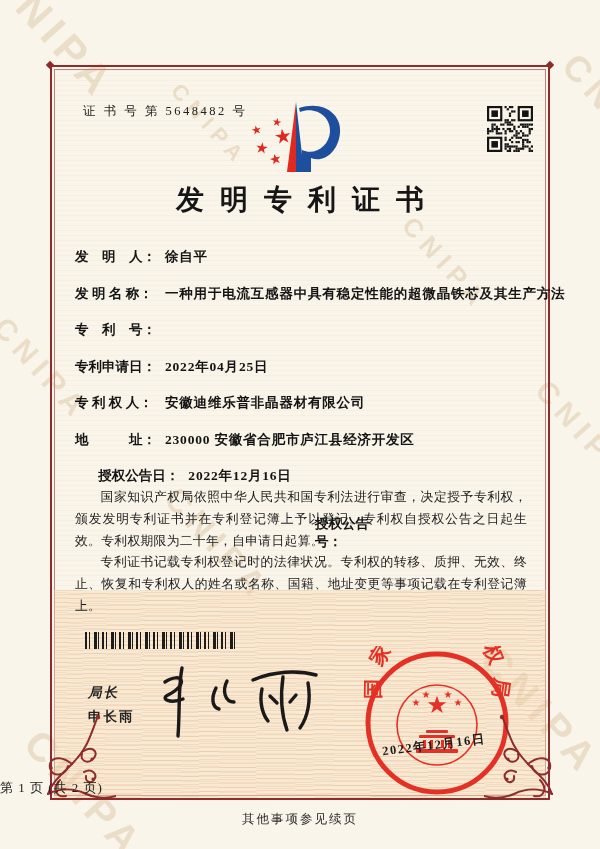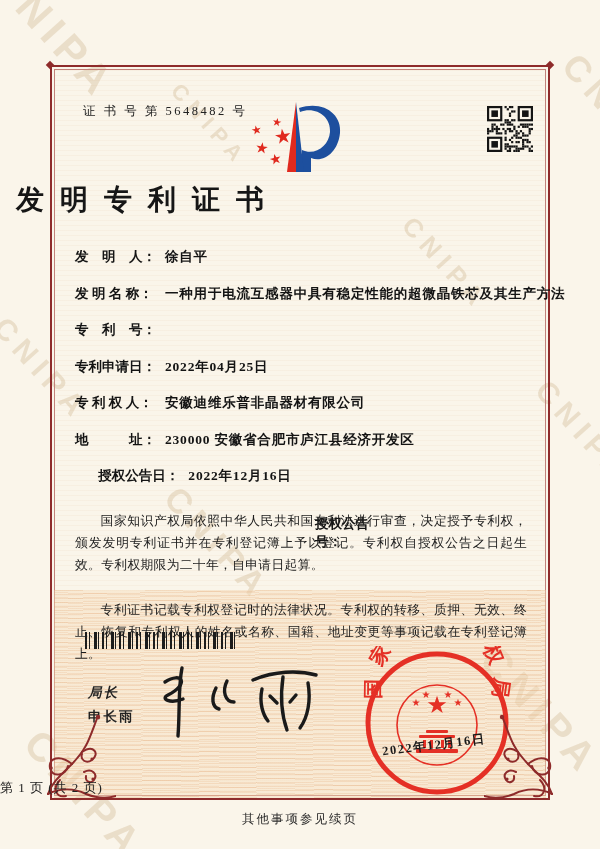--- a/index.html
+++ b/index.html
@@ -28,34 +28,34 @@
   
   .cert-no { position:absolute; left:75px; top:103px; font-size:12.5px; letter-spacing:2.5px; color:#222;margin-left:8px; }
   .qr { position:absolute; left:487px; top:106px; width:46px; height:46px; }
 
   
   .logo { position:absolute; left:243px; top:100px; width:112px; height:78px; }
   .logo svg { position:absolute; inset:0; }
   .logo .star { position:absolute; color:#e02a1f; line-height:1;
                 font-family:"DejaVu Sans",sans-serif; }
 
-  .title { position:absolute; left:0; right:0; top:181px; text-indent:16px;
+  .title { position:absolute; left:0; right:0; top:181px; text-align:center; text-indent:16px;
            font-size:28px; font-weight:bold; letter-spacing:16px; color:#161616; }
 
   
   .fields { position:absolute; left:75px; top:248px; width:460px; }
   .field-row { display:flex; height:22px; margin-bottom:14.5px; font-size:13.5px; font-weight:bold; color:#141414; }
   .flabel { flex:0 0 90px; }
   .fvalue { letter-spacing:0.8px; white-space:nowrap; }
   .pair1 { flex:0 0 240px; display:flex;justify-content:center; }
 
   
   .bodytext { position:absolute; left:75px; top:487px; width:452px; font-size:12.8px;
               line-height:21.8px; color:#1c1c1c; text-align:justify; }
-  .bodytext p { text-indent:2em; letter-spacing:0.3px;margin-top:24px; }
+  .bodytext p { text-indent:2em; letter-spacing:0.3px; }
 
   
   .barcode { position:absolute; left:85px; top:632px; width:153px; height:17px;
        background:repeating-linear-gradient(90deg,
          #1c1c1c 0 2px, transparent 2px 4px, #1c1c1c 4px 5px, transparent 5px 9px,
          #1c1c1c 9px 12px, transparent 12px 13px, #1c1c1c 13px 14px, transparent 14px 17px); }
 
   
   .official { position:absolute; left:88px; font-size:13.5px; font-weight:bold; color:#222;
               font-family:"Liberation Sans","DejaVu Sans",sans-serif; letter-spacing:2px; }

